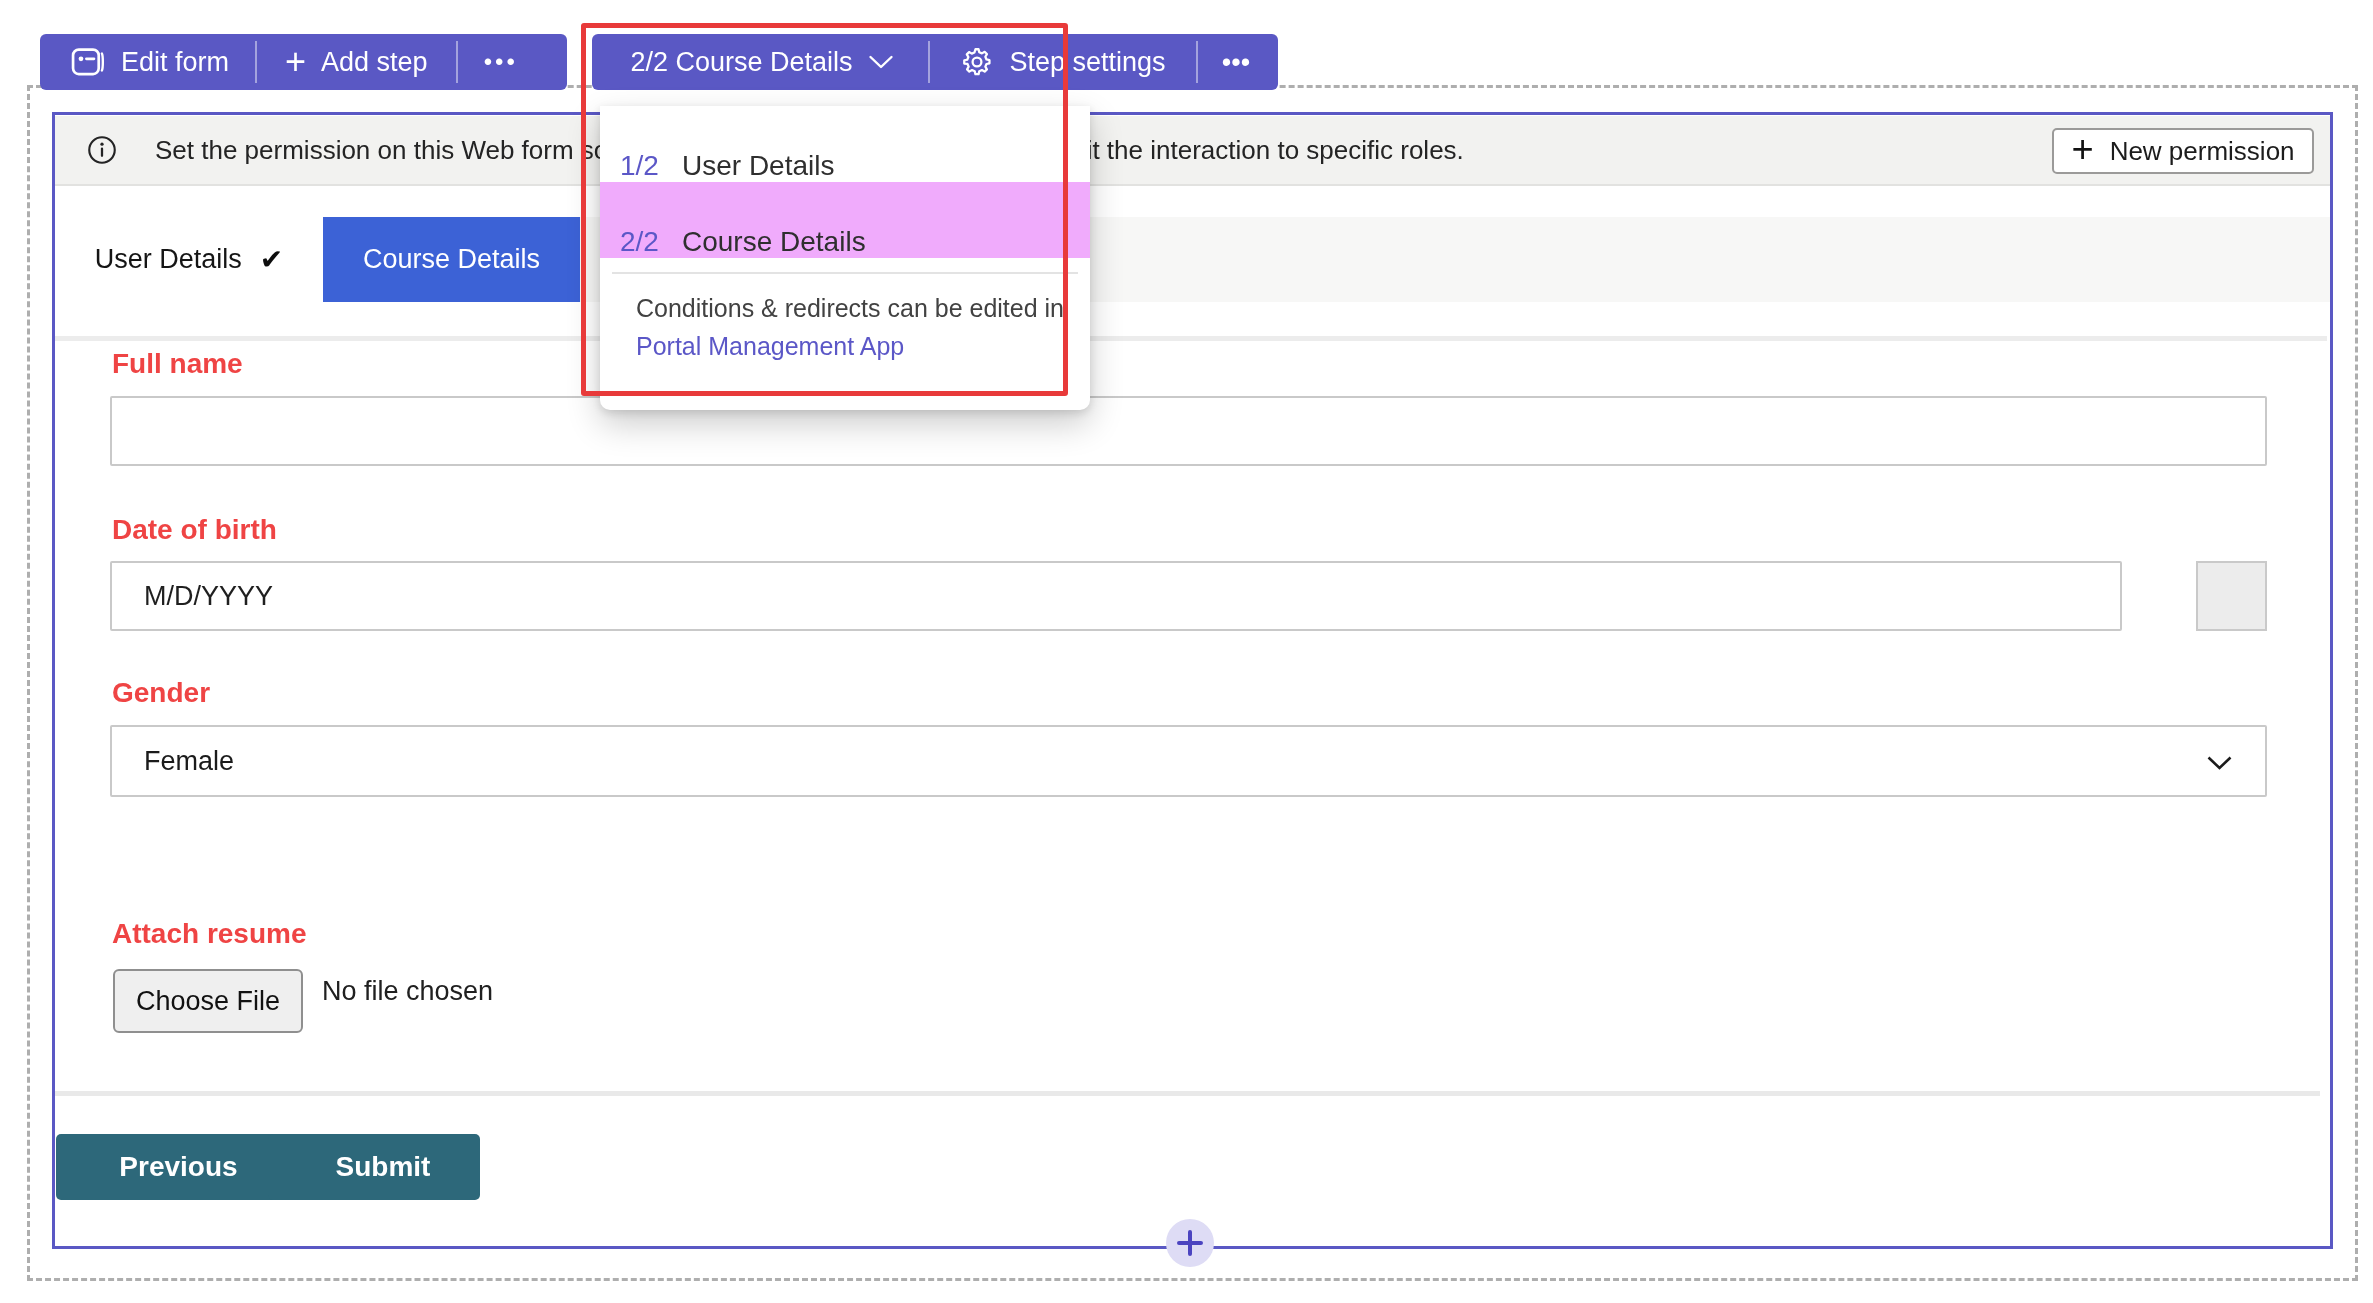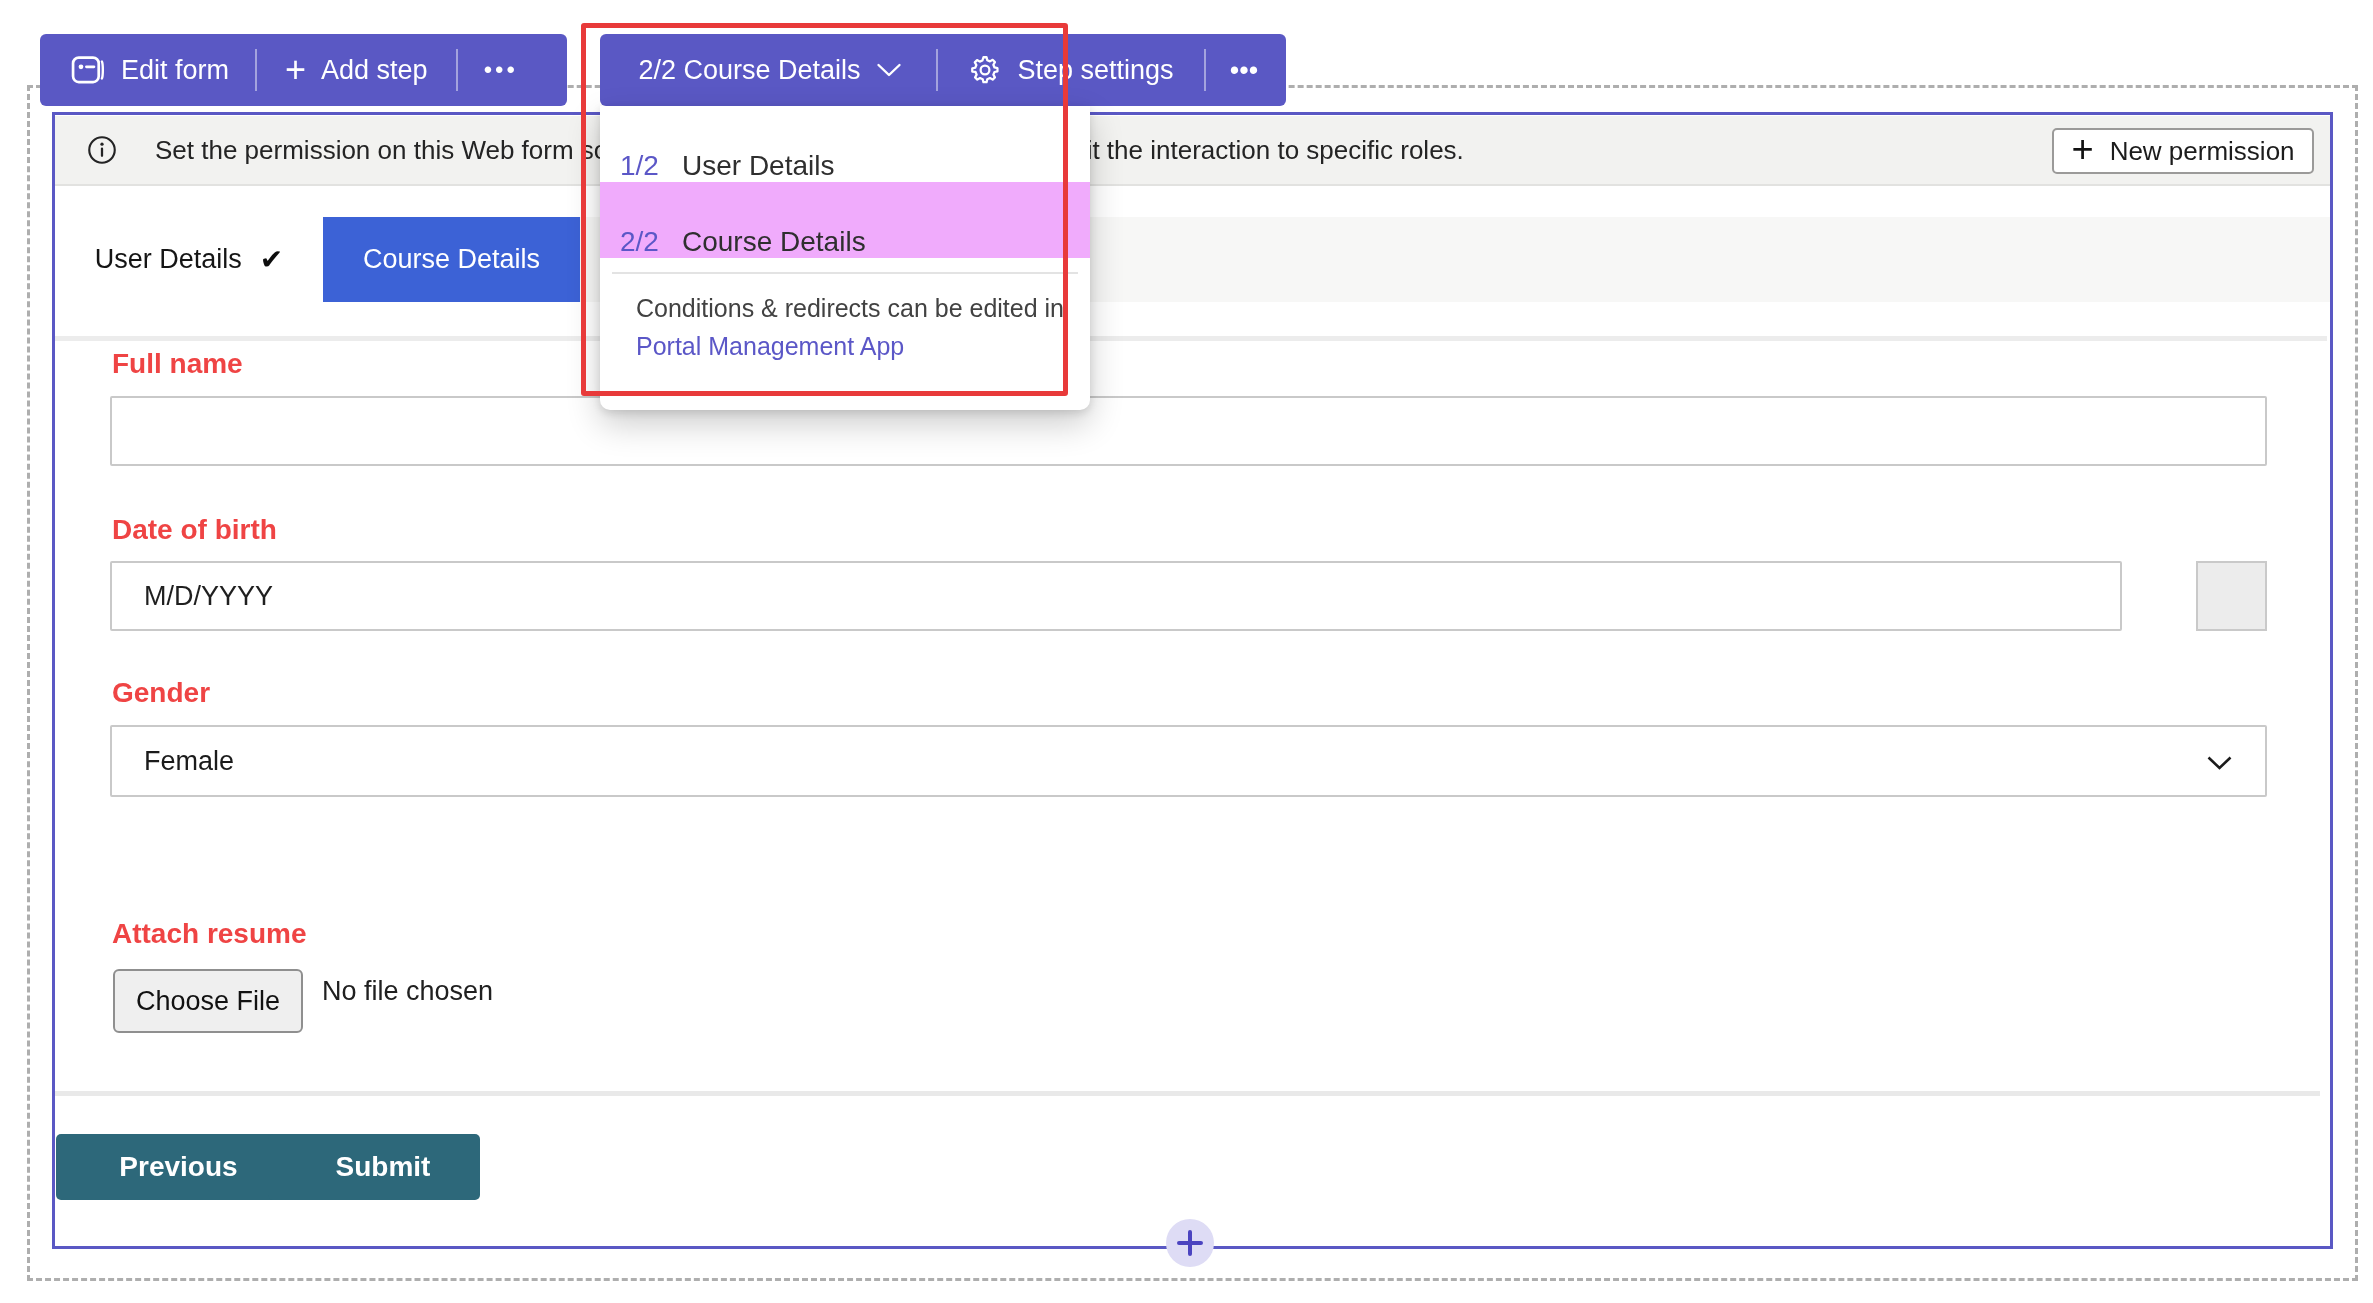--- a/index.html
+++ b/index.html
@@ -8,24 +8,24 @@
 
   
   .dashed-outline{position:absolute;left:27px;top:85px;width:2331px;height:1196px;
     border:3px dashed #aeaeae;z-index:0;}
 
   
   .content-box{position:absolute;left:52px;top:112px;width:2281px;height:1137px;
     border:3px solid #5a58c4;background:#fff;z-index:1;}
 
   
-  .tb{position:absolute;top:34px;height:72px;background:#5a58c4;border-radius:6px;
+  .tb{position:absolute;top:34px;height:56px;background:#5a58c4;border-radius:6px;
     display:flex;align-items:center;color:#fff;font-size:27px;z-index:10;}
   .tb-left{left:40px;width:527px;padding:0 6px;}
-  .tb-right{left:592px;width:686px;padding:16px 4px;margin-left:8px;}
+  .tb-right{left:592px;width:686px;padding:16px 4px;}
   .tb-item{display:flex;align-items:center;gap:15px;height:100%;cursor:pointer;justify-content:center;}
   .tb-sep{width:2px;height:42px;background:rgba(255,255,255,.45);flex:0 0 auto;}
   .tb-editform{padding:0 26px 0 22px;}
   .tb-addstep{padding:0 28px;}
   .tb-more{padding:0 26px;font-size:24px;letter-spacing:3px;}
   .tb-step{width:332px;}
   .tb-settings{width:266px;}
   .tb-more2{flex:1;}
   .plus-glyph{font-size:36px;font-weight:300;line-height:1;}
 

